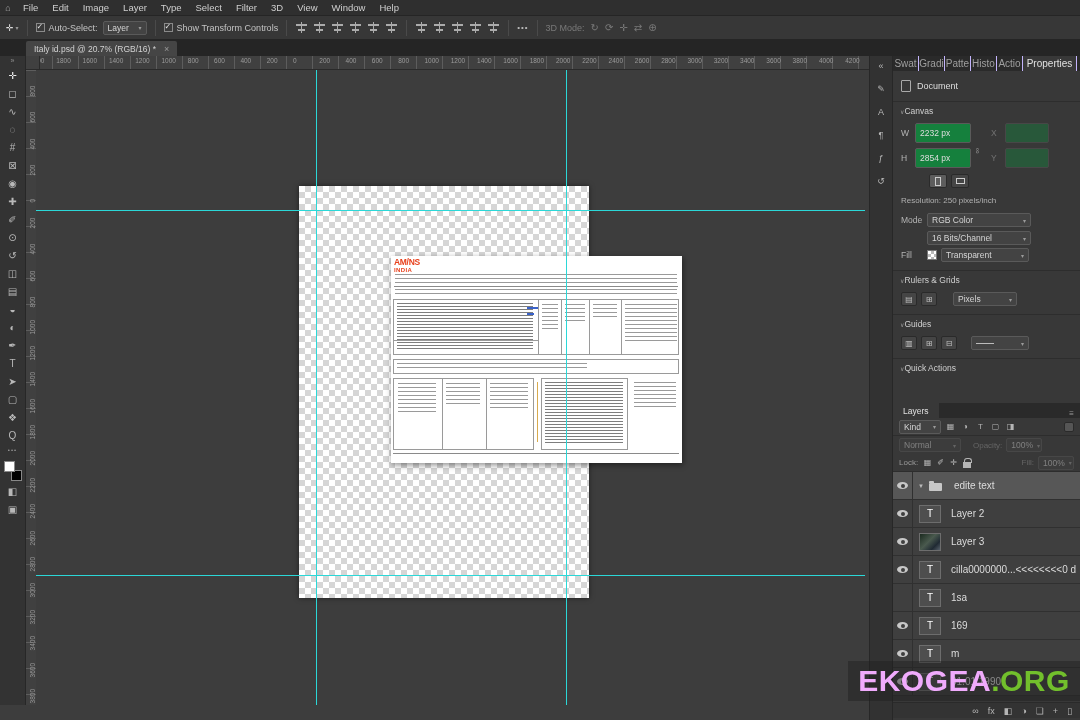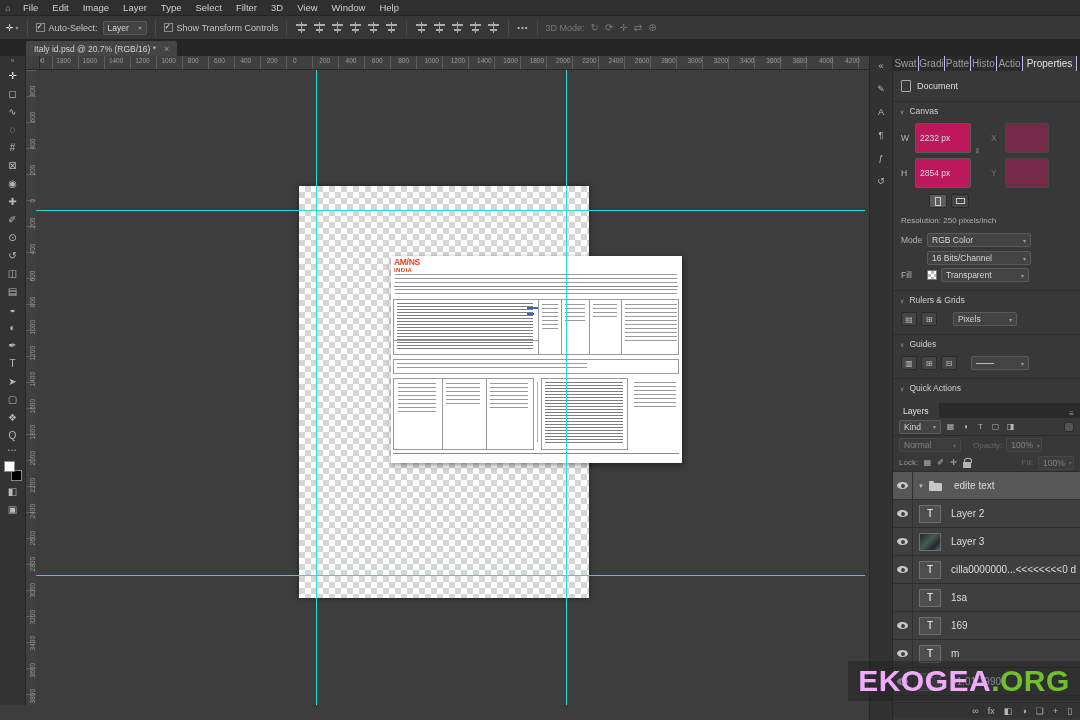--- a/index.html
+++ b/index.html
@@ -68,25 +68,25 @@
 .stripicon{width:16px;height:16px;margin-bottom:7px;display:flex;align-items:center;justify-content:center;font-size:9px;color:#b8b8b8}
 
 .panels{position:absolute;left:893px;top:56px;width:187px;height:664px;background:#383838}
 .ptabs{position:absolute;left:0;top:0;width:187px;height:15px;background:#2a2a2a;display:flex}
 .ptab{flex:0 0 26px;font-size:10px;color:#9f9f9f;display:flex;align-items:center;justify-content:center;border-right:1px solid #c4b5fd;overflow:hidden;white-space:nowrap}
 .ptab.active{flex:0 0 54px;background:#383838;color:#e0e0e0}
 .props{position:absolute;left:0;top:15px;width:187px;height:332px;overflow:hidden}
 .docrow{display:flex;align-items:center;gap:6px;margin:6px 8px 0;height:18px;color:#ddd;font-size:9px}
 .pageicon{width:10px;height:12px;border:1px solid #aaa;border-radius:1px}
 .pdiv{border-top:1px solid #2d2d2d;margin-top:6px}
-.sect{display:flex;align-items:center;gap:5px;color:#cfcfcf;font-size:8.5px;height:18px;padding:0 7px}
+.sect{display:flex;align-items:center;color:#cfcfcf;font-size:8.5px;height:18px;padding:0 7px}
 .sect .chev{font-size:6px;color:#9a9a9a}
 .prow{display:flex;align-items:center;margin:3px 8px 0;gap:4px;font-size:8.5px;color:#b5b5b5}
 .plab{width:10px}
-.inp{background:#be185d;border:1px solid #5a5a5a;border-radius:2px;height:30px;font-size:8.5px;color:#ddd;display:inline-flex;align-items:center;padding:0 4px;white-space:nowrap}
+.inp{background:#15803d;border:1px solid #5a5a5a;border-radius:2px;height:20px;font-size:8.5px;color:#ddd;display:inline-flex;align-items:center;padding:0 4px;white-space:nowrap}
 .linkv{position:absolute;left:82px;top:75px;font-size:8px;color:#8f8f8f;display:inline-block;transform:rotate(90deg)}
 .orient{display:flex;gap:4px;margin:6px 8px 0 36px}
 .obtn{width:18px;height:14px;background:#454545;border:1px solid #2a2a2a;border-radius:2px;display:flex;align-items:center;justify-content:center}
 .obtn.active{background:#5d5d5d}
 .obtn .port{width:6px;height:9px;border:1px solid #ccc}
 .obtn .land{width:9px;height:6px;border:1px solid #ccc}
 .res{margin:8px 8px 0;font-size:8px;color:#b0b0b0}
 .ibtn{width:16px;height:14px;background:#454545;border:1px solid #2a2a2a;border-radius:2px;display:flex;align-items:center;justify-content:center;font-size:8px;color:#c0c0c0}
 .linesample{width:18px;height:1px;background:#bbb}
 .fillsw{width:10px;height:10px;border:1px solid #777;background-image:conic-gradient(#bbb 0 90deg,#fff 90deg 180deg,#bbb 180deg 270deg,#fff 270deg 360deg);background-size:6px 6px}

